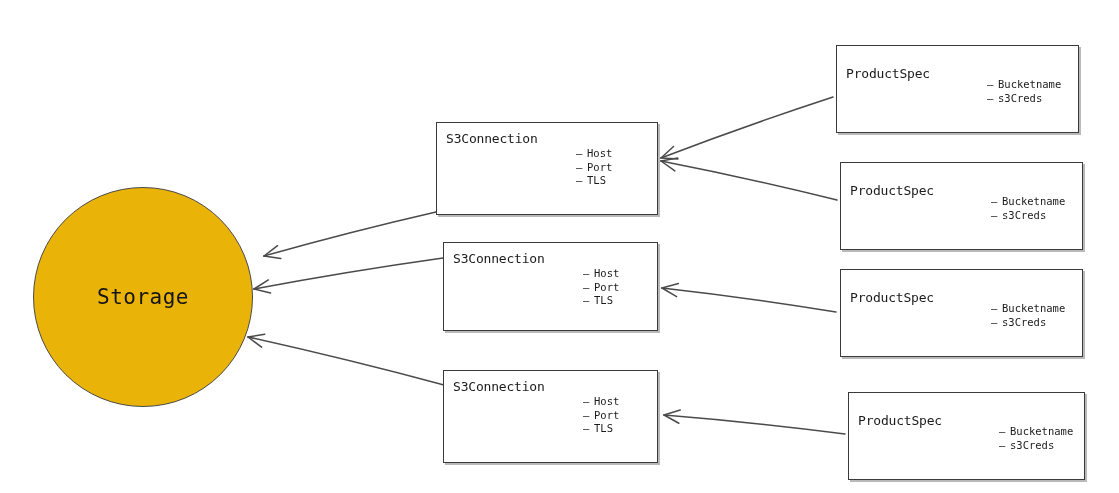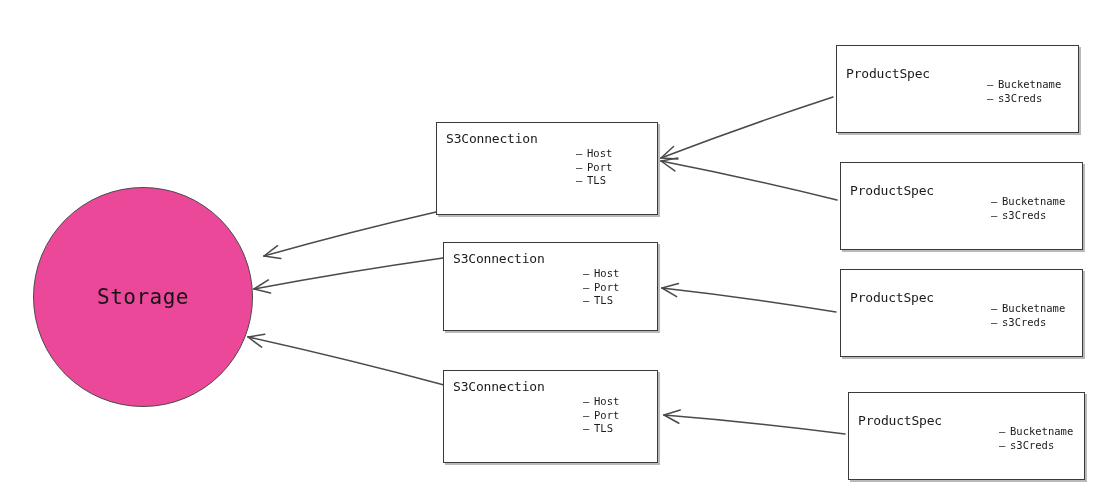--- a/index.html
+++ b/index.html
@@ -53,21 +53,21 @@
     white-space: nowrap;
   }
   .attr-dash {
     display: inline-block;
     width: 11px;
   }
   .circle-node {
     position: absolute;
     border: 1.3px solid #4a4a4a;
     border-radius: 50%;
-    background: #ec4899;
+    background: #eab308;
     box-sizing: border-box;
     display: flex;
     align-items: center;
     justify-content: center;
   }
   .circle-label {
     font-family: "DejaVu Sans Mono", monospace;
     font-size: 21px;
     color: #141414;
     letter-spacing: 0.5px;

